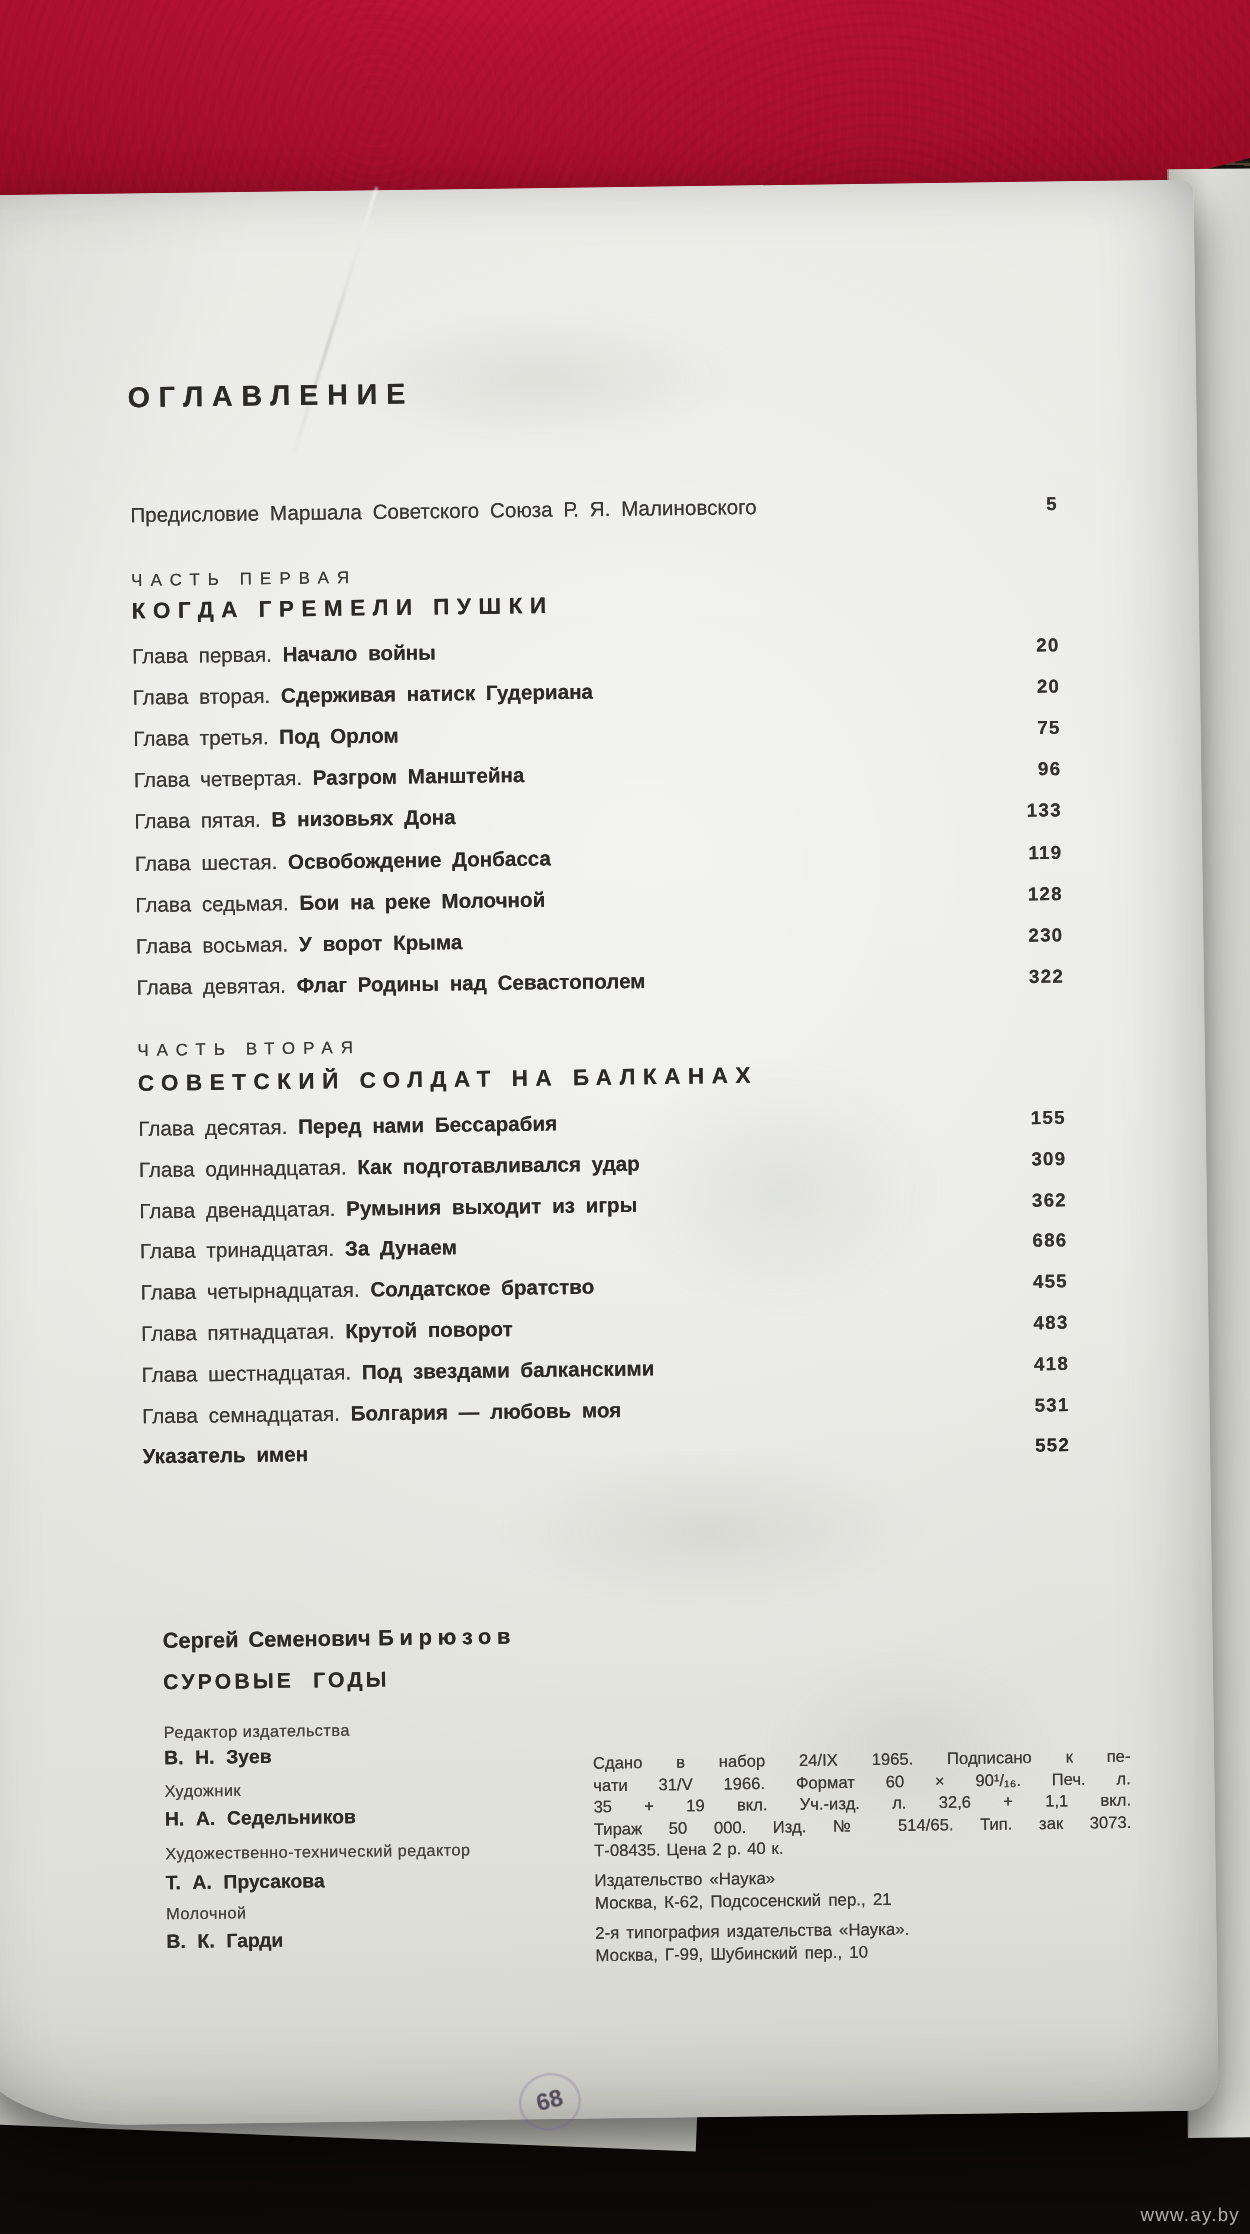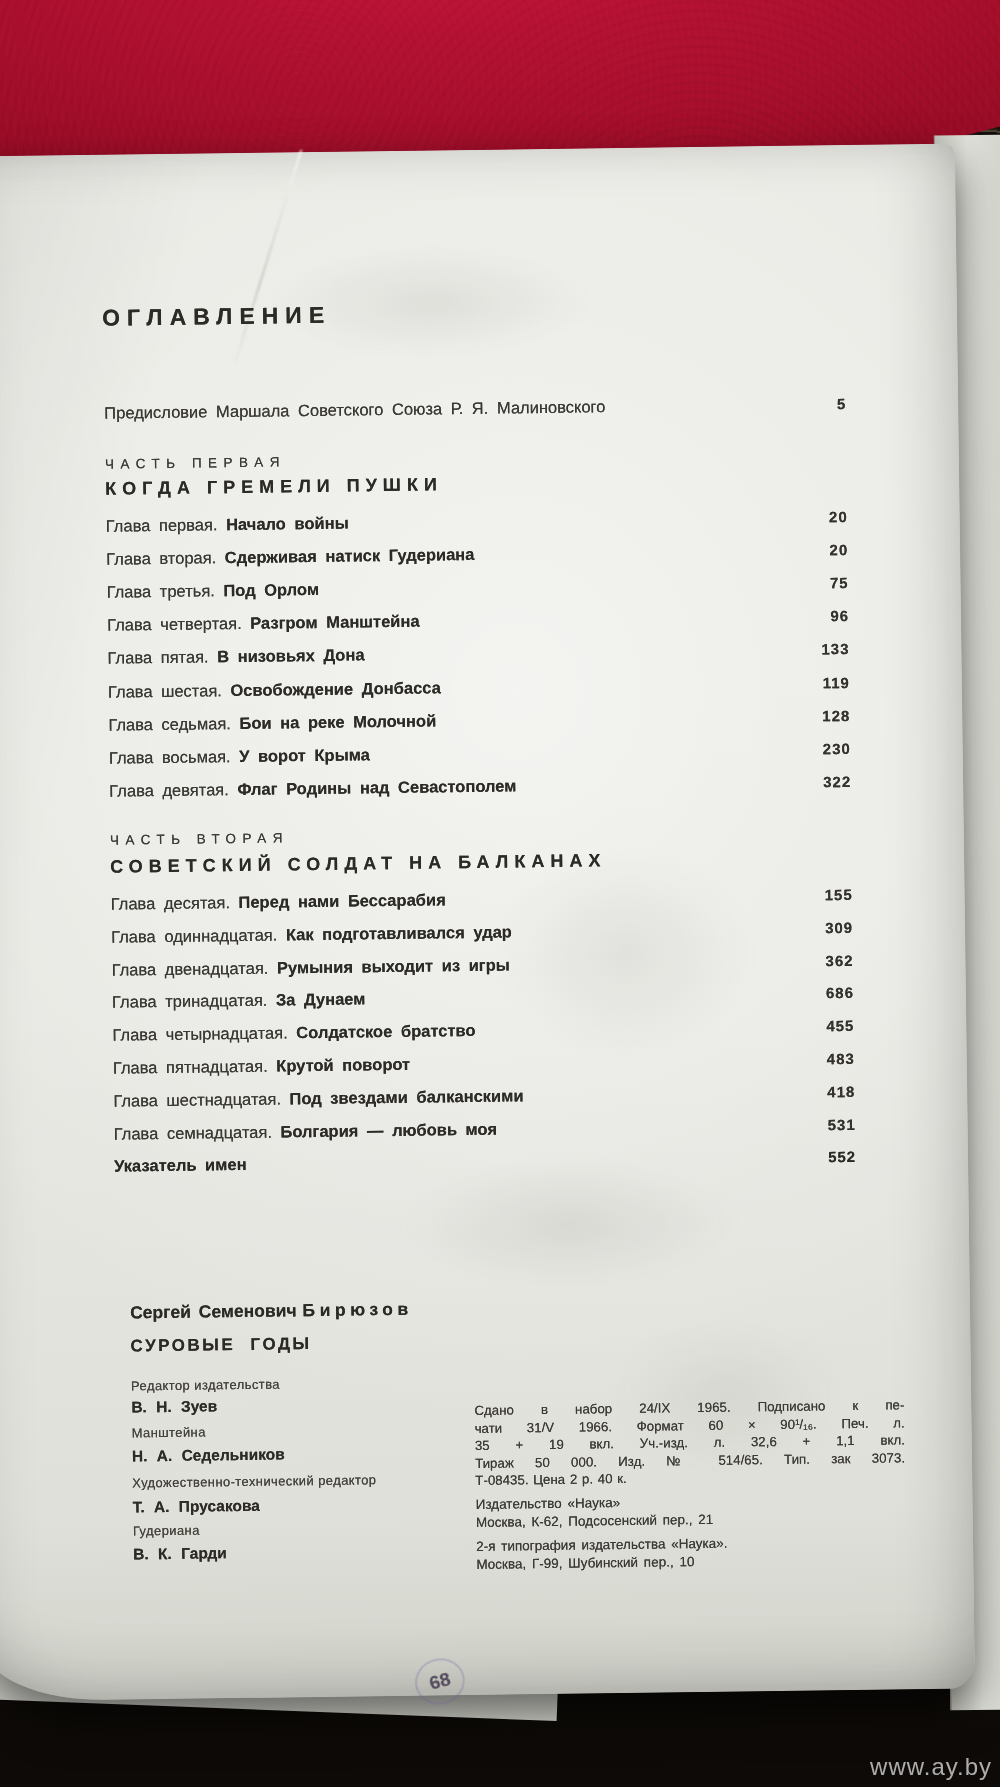--- a/index.html
+++ b/index.html
@@ -129,21 +129,21 @@
   .addr-printer{top:1388px;}
   .stamp{
     position:absolute;left:430px;top:1508px;width:46px;height:42px;
     border:2px solid rgba(112,84,162,.26);border-radius:50%;
     transform:rotate(-14deg);filter:blur(.6px);
     display:flex;align-items:center;justify-content:center;
     font-size:19px;color:rgba(112,84,162,.30);font-weight:bold;
   }
   .watermark{
     position:absolute;right:8px;bottom:6px;z-index:20;
-    font-size:24px;color:#c9c9c9;letter-spacing:1px;opacity:.85;
+    font-size:15px;color:#c9c9c9;letter-spacing:1px;opacity:.85;
   }
 </style>
 </head>
 <body>
 
 <div class="scene">
   <div class="felt"></div>
   <div class="board"></div>
   <div class="page-under-right"></div>
   <div class="page-under-bottom"></div>
@@ -184,25 +184,25 @@
       </div>
 
     <div class="author-line">
       <span>Сергей Семенович</span><span class="surname">Бирюзов</span>
     </div>
     <div class="book-title">СУРОВЫЕ ГОДЫ</div>
 
     <div id="credits">
         <div class="credit-role" style="top: 1224px;">Редактор издательства</div>
         <div class="credit-name" style="top: 1244px;">В. Н. Зуев</div>
-        <div class="credit-role" style="top: 1271px;">Манштейна</div>
+        <div class="credit-role" style="top: 1271px;">Художник</div>
         <div class="credit-name" style="top: 1293px;">Н. А. Седельников</div>
         <div class="credit-role" style="top: 1321px;">Художественно-технический редактор</div>
         <div class="credit-name" style="top: 1344px;">Т. А. Прусакова</div>
-        <div class="credit-role" style="top: 1369px;">Гудериана</div>
+        <div class="credit-role" style="top: 1369px;">Молочной</div>
         <div class="credit-name" style="top: 1391px;">В. К. Гарди</div>
       </div>
 
     <div class="imprint" id="imprint">
         <div class="jline">Сдано в набор 24/IX 1965. Подписано к пе-</div>
         <div class="jline">чати 31/V 1966. Формат 60 × 90¹/₁₆. Печ. л.</div>
         <div class="jline">35 + 19 вкл. Уч.-изд. л. 32,6 + 1,1 вкл.</div>
         <div class="jline">Тираж 50 000. Изд. № 514/65. Тип. зак 3073.</div>
         <div class="jline last">Т-08435. Цена 2 р. 40 к.</div>
       </div>

